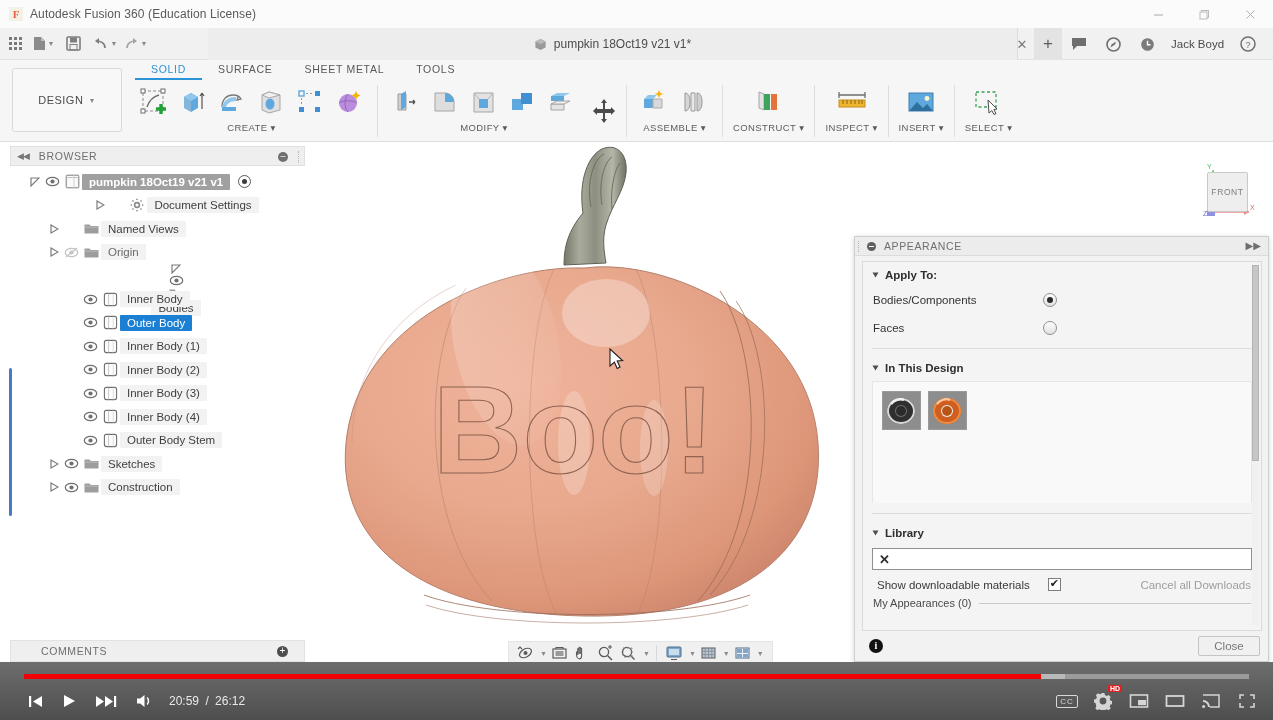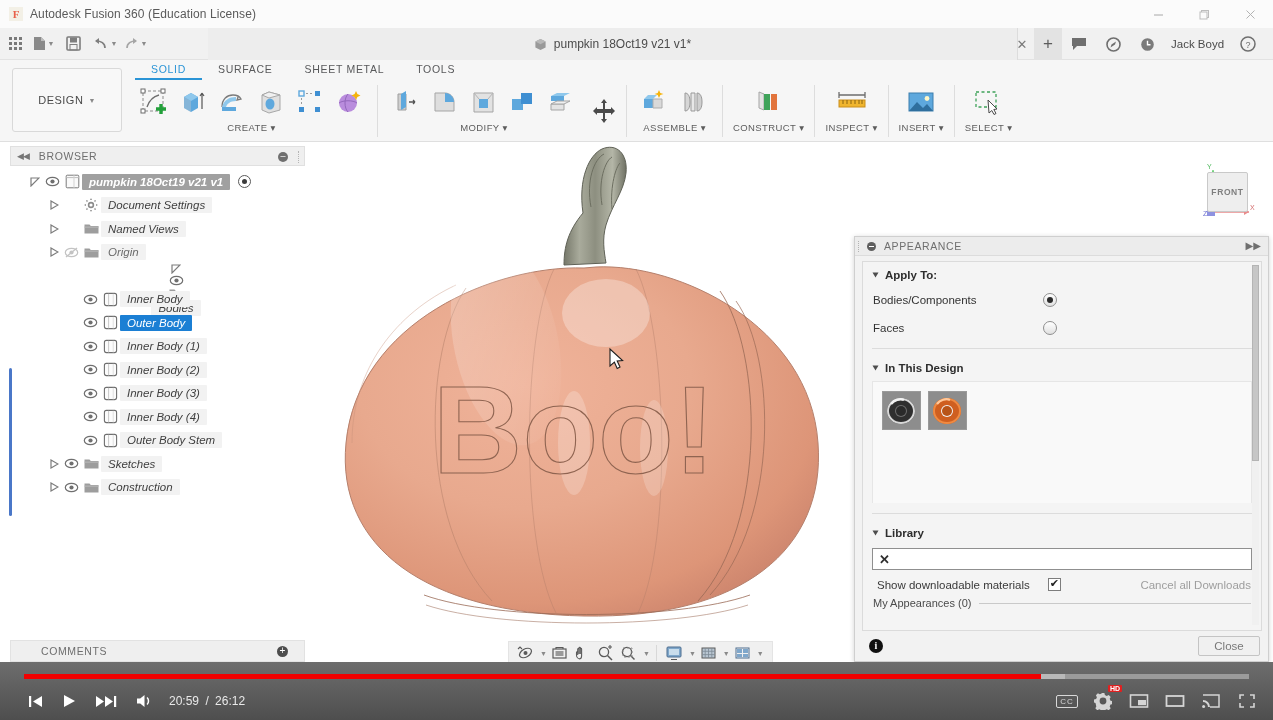--- a/index.html
+++ b/index.html
@@ -73,21 +73,21 @@
      background:#efefef; border:1px solid #e0e0e0; display:flex; align-items:center;}
   .bh-collapse{ font-size:9px; color:#767676; margin-left:6px; letter-spacing:-1px;}
   .bh-title{ font-size:10.5px; color:#6e6e6e; letter-spacing:.6px; margin-left:10px;}
   .bh-dot{ position:absolute; right:16px; top:5px; width:10px;height:10px;
      border-radius:50%; background:#6f6f6f; color:#fff; font-size:9px;
      line-height:9px; text-align:center;}
   .bh-grip{ position:absolute; right:4px; top:4px; width:2px;height:12px;
      border-left:1px dotted #b5b5b5;}
 
   .tree{ position:absolute; left:10px; top:170px; width:295px; }
-  .node{ position:relative; height:23.5px; display:flex; align-items:center;font-style:italic; }
+  .node{ position:relative; height:23.5px; display:flex; align-items:center; }
   .arrow{ width:14px; display:flex; align-items:center; justify-content:center;
      color:#7c7c7c; }
   .eye{ width:20px; display:flex;align-items:center;justify-content:center;}
   .nicon{ width:20px; display:flex;align-items:center;justify-content:center;}
   .nlabel{ font-size:11.5px; color:#3f3f3f; background:#f2f2f2; padding:2px 7px;
      border-radius:1px; white-space:nowrap;}
   .node.root .nlabel{ background:#a0a0a0; color:#fff; font-weight:bold; }
   .node.sel .nlabel{ background:#1b7fd4; color:#ffffff; }
   .node.dim .nlabel{ color:#6b6b6b;}
   .radio-root{ width:13px;height:13px;border-radius:50%;border:1.5px solid #5a5a5a;
@@ -112,21 +112,21 @@
      padding:0 6px; gap:2px;}
   .navbtn{ height:22px; display:flex;align-items:center;justify-content:center;
      padding:0 2px;}
   .navsep{ width:1px;height:16px;background:#d8d8d8;margin:0 4px;}
 
   
   .viewcube{ position:absolute; left:1193px; top:160px; width:64px; height:62px;}
   .cubeface{ position:absolute; left:14px; top:12px; width:41px; height:40px;
      background:#eeeeee; border:1px solid #c9c9c9; border-radius:2px;
      display:flex; align-items:center; justify-content:center;
-     font-size:8.5px; color:#7e7e7e; letter-spacing:.6px;font-weight:bold;}
+     font-size:8.5px; color:#7e7e7e; letter-spacing:.6px;}
 
   
   .appear{ position:absolute; left:854px; top:236px; width:415px; height:426px;
      background:#f2f2f2; border:1px solid #cfcfcf; box-shadow:0 1px 5px rgba(0,0,0,.18);}
   .ap-title{ height:19px; background:#ececec; border-bottom:1px solid #dcdcdc;
      display:flex; align-items:center; }
   .ap-grip{ margin-left:3px; width:3px;height:11px;border-left:1px dotted #b2b2b2;}
   .ap-min{ width:9px;height:9px;border-radius:50%;background:#5f5f5f;
      margin-left:6px; position:relative;}
   .ap-min:after{content:"";position:absolute;left:2px;top:4px;width:5px;height:1px;background:#fff;}
@@ -618,21 +618,21 @@
         <span class="nicon">
           <svg width="15" height="15" viewBox="0 0 15 15">
             <rect x="1.2" y="1.2" width="12.6" height="12.6" rx="1" fill="#fafafa" stroke="#7a7a7a"></rect>
             <path d="M1.2 3.6h12.6" stroke="#bdbdbd"></path>
             <path d="M9 1.2v12.6" stroke="#d3d3d3"></path>
           </svg>
         </span>
         <span class="nlabel">pumpkin 18Oct19 v21 v1</span>
         <span class="radio-root"></span>
       </div>
-      <div class="node" style="padding-left: 37px;">
+      <div class="node" style="padding-left: 37px; justify-content: center;">
         <span class="arrow">
           <svg width="10" height="10" viewBox="0 0 10 10">
             <path d="M2 1l7 4-7 4z" fill="none" stroke="#7c7c7c" stroke-width="1.2"></path>
           </svg>
         </span>
         <span class="eye"></span>
         <span class="nicon">
           <svg width="14" height="14" viewBox="0 0 14 14">
             <circle cx="7" cy="7" r="2.4" fill="none" stroke="#8b8b8b" stroke-width="1.6"></circle>
             <path d="M7 0l1 2h-2zM7 14l1-2h-2zM0 7l2 1v-2zM14 7l-2 1v-2zM2 2l2.2.8-1.4 1.4zM12 2l-.8 2.2-1.4-1.4zM2 12l.8-2.2 1.4 1.4zM12 12l-2.2-.8 1.4-1.4z" fill="#8b8b8b"></path>

